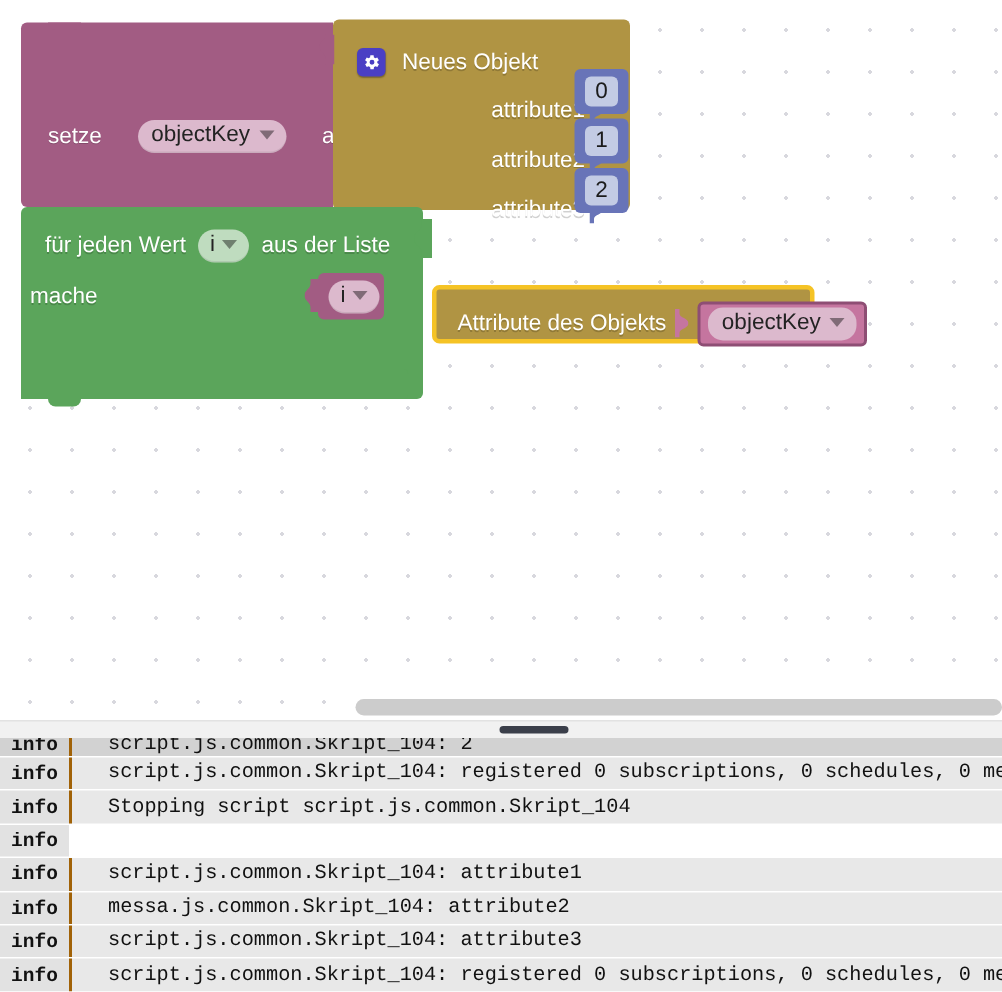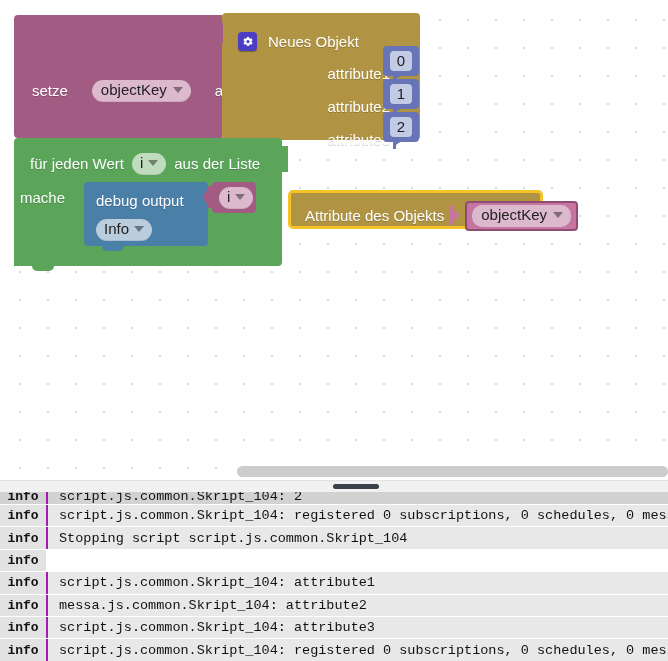--- a/index.html
+++ b/index.html
@@ -159,23 +159,23 @@
     display:flex;align-items:center;height:22.4px;box-sizing:border-box;
     border-bottom:1px solid #ffffff;
   }
   .logrow.alt .lvl,.logrow.alt .msg{background:#d2d2d2;}
   .lvl{
     width:46px;min-width:46px;height:100%;display:flex;align-items:center;
     justify-content:center;font-weight:bold;font-size:13px;color:#111;
     background:#e2e2e2;
   }
   .msg{
-    flex:1;height:100%;display:flex;align-items:center;padding-left:11px;
+    flex:1;height:100%;display:flex;align-items:center;padding-left:24px;
     font-size:13.5px;color:#111;background:#e8e8e8;white-space:nowrap;overflow:hidden;
-    border-left:2px solid #a21caf;
+    border-left:2px solid #a16207;
   }
   .logrow.clipped{height:13px;align-items:flex-end;}
   .logrow.clipped .lvl,.logrow.clipped .msg{align-items:flex-end;}
 </style>
 </head>
 <body>
 
 <div id="app">
 
   <div class="canvas">
@@ -259,29 +259,20 @@
         </svg>
         <span class="fieldMagenta">
           <span class="inner">
             <span>objectKey</span>
             <span class="caret"></span>
           </span>
         </span>
       </div>
     </div>
 
-    <div class="blk" id="dbgBlock">
-      <div id="dbgNotchTop"></div>
-      <div id="dbgNotchBot"></div>
-      <span class="lbl" id="dbgTitle">debug output</span>
-      <span class="fieldBlue" id="dbgLevel">
-        <span>Info</span>
-        <span class="caret"></span>
-      </span>
-    </div>
     <svg style="position:absolute;left:203px;top:186px;" width="10" height="22" viewBox="0 0 10 22">
       <path d="M10,0 L4,0 L4,3 C4,7 0,7 0,11 C0,15 4,15 4,19 L4,22 L10,22 Z" fill="#a25c83"></path>
     </svg>
     <div class="blk" id="iVarBlock">
       <span class="fieldBlue" id="iVarField" style="background:#dcb9cd;">
         <span>i</span>
         <span class="caret"></span>
       </span>
     </div>
 

